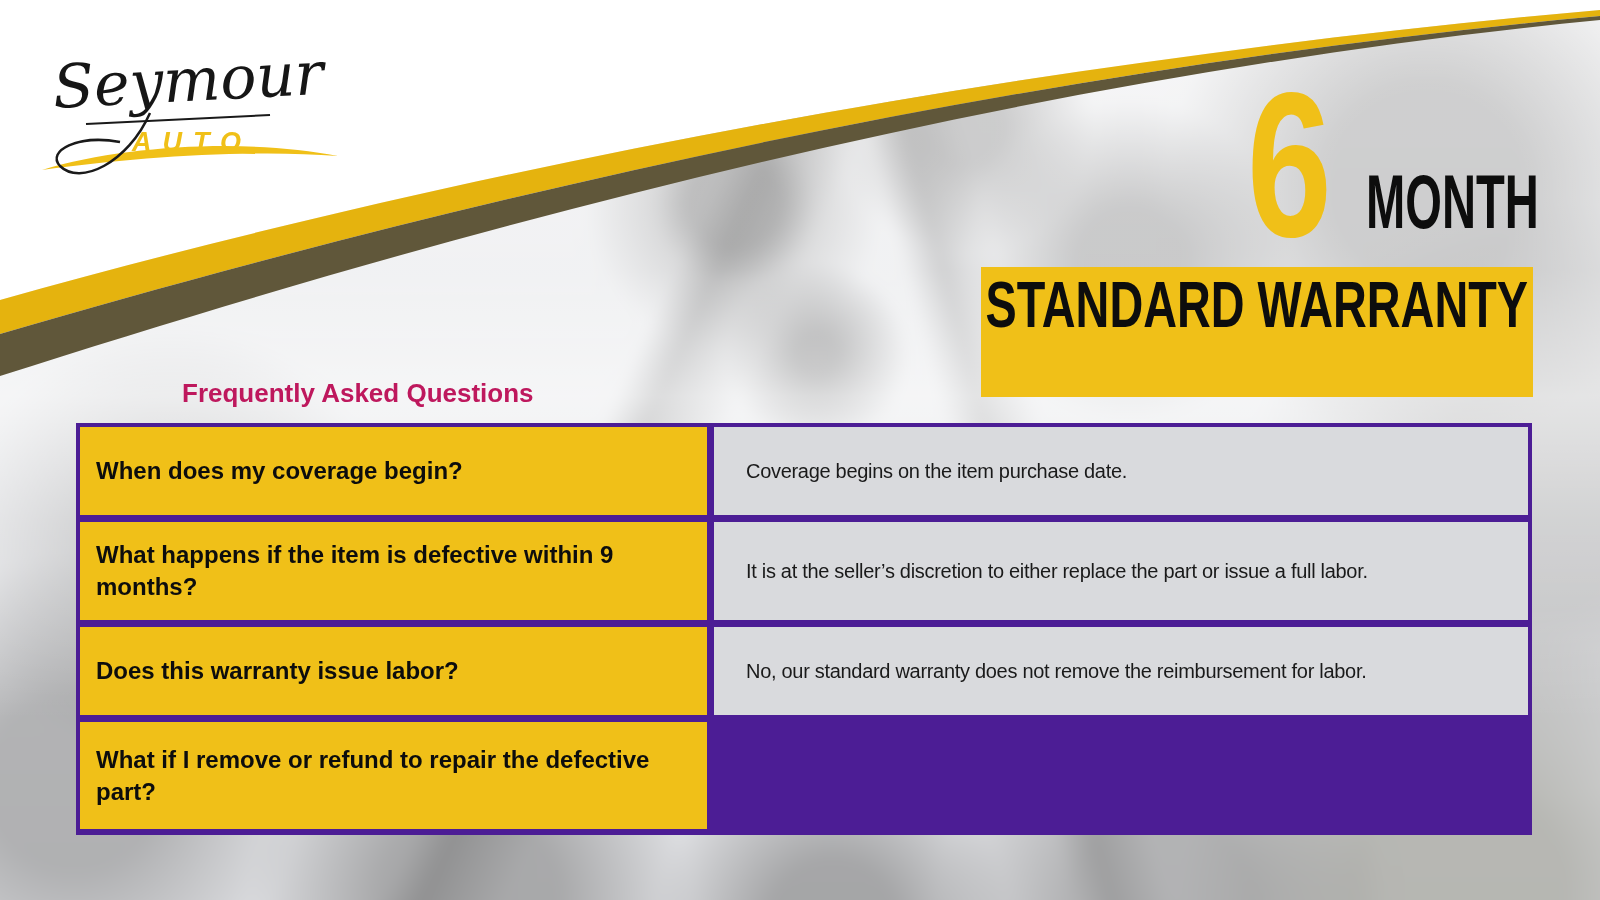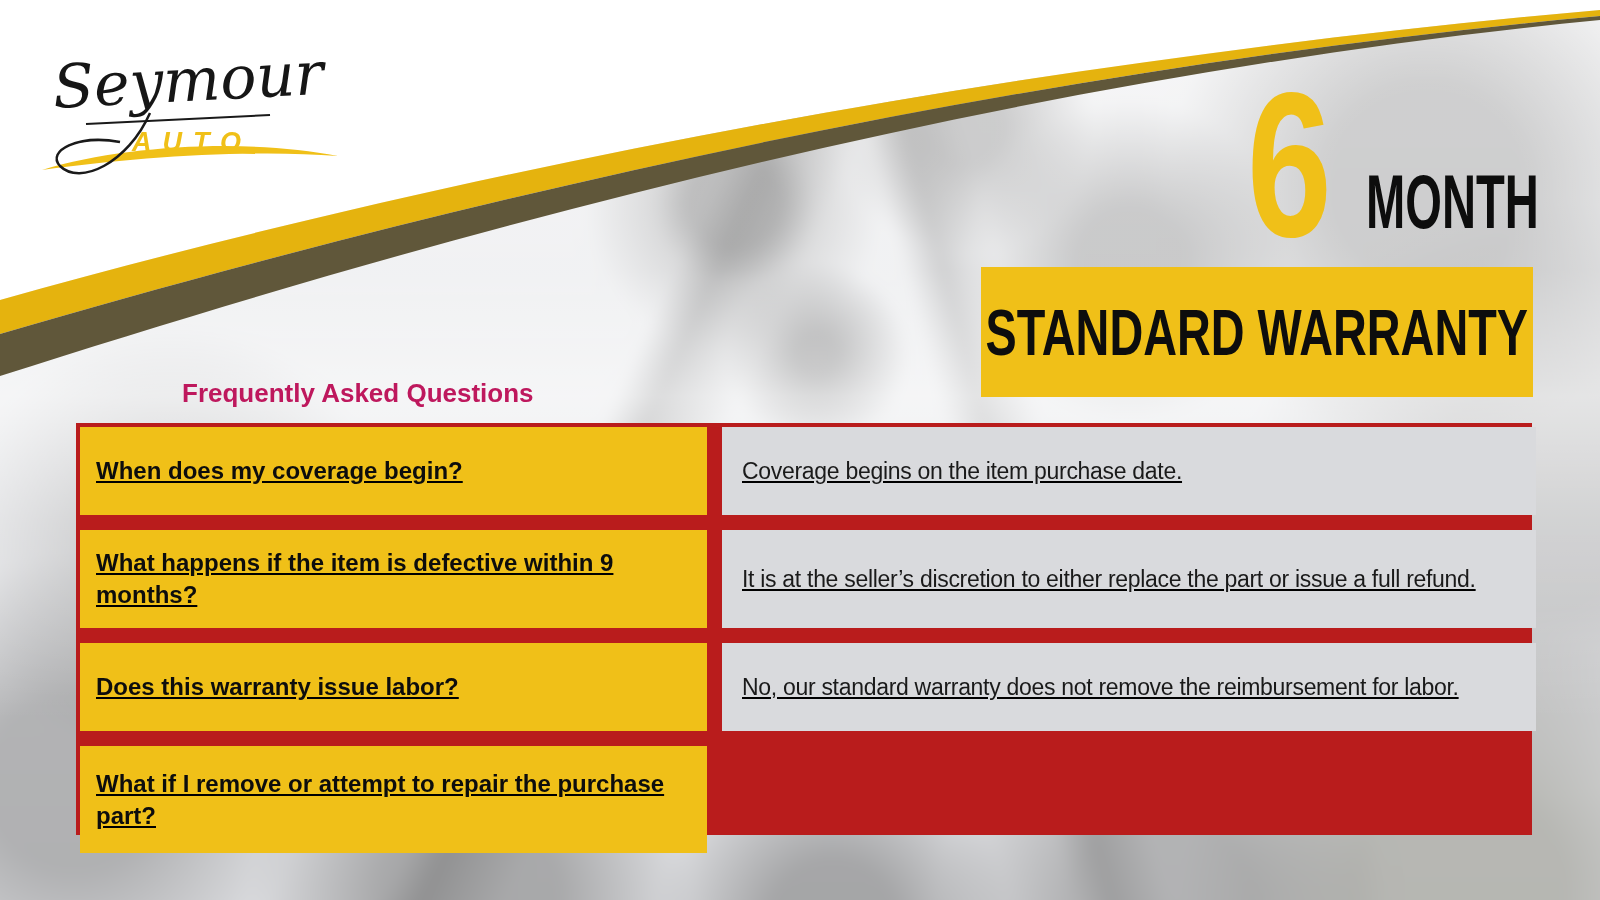--- a/index.html
+++ b/index.html
@@ -44,49 +44,49 @@
     letter-spacing:-4px;
   }
   .hero-month{
     position:absolute;left:1366px;top:164px;
     font-size:76px;line-height:1;font-weight:bold;color:#0d0d0d;
     transform:scaleX(.62);transform-origin:left top;white-space:nowrap;
   }
   .hero-banner{
     position:absolute;left:981px;top:267px;width:552px;height:130px;
     background:var(--accent,#F0C018);
-    display:flex;align-items:center;justify-content:center;
+    display:flex;justify-content:center;
   }
   .hero-banner span{
     font-size:65px;font-weight:bold;color:#0d0d0d;white-space:nowrap;
     transform:scaleX(.72);transform-origin:center;
   }
   
   .faq-heading{
     position:absolute;left:182px;top:378px;
     font-size:26px;font-weight:bold;color:#be185d;
   }
   .faq-table{
     position:absolute;left:76px;top:423px;width:1456px;height:412px;
-    background:#b91c1c;box-sizing:border-box;padding:4px;
+    background:#4c1d95;box-sizing:border-box;padding:4px;
     display:grid;grid-template-columns:627px 814px;
-    grid-template-rows:88px 98px 88px 107px;gap:15px;text-decoration:underline;
+    grid-template-rows:88px 98px 88px 107px;gap:7px;
   }
   .q-cell{
     background:var(--accent,#F0C018);
     display:flex;align-items:center;
     padding:0 30px 0 16px;box-sizing:border-box;
   }
   .q-cell p{margin:0;font-size:24px;font-weight:bold;color:#0d0d0d;line-height:1.32;}
   .a-cell{
     background:var(--answer_bg,#D9DADD);
     display:flex;align-items:center;
     padding:0 22px 0 20px;box-sizing:border-box;
   }
-  .a-cell p{margin:0;font-size:23px;color:#1a1a1a;line-height:1.4;text-align:justify;letter-spacing:-.3px;width:100%;}
+  .a-cell p{margin:12px;font-size:20px;color:#1a1a1a;line-height:1.4;text-align:justify;letter-spacing:-.3px;width:100%;}
 </style>
 </head>
 <body>
 
 <div class="bg-photo"></div>
 <div class="bg-fade"></div>
 
 <svg class="swoosh-svg" width="1600" height="400" viewBox="0 0 1600 400">
   <path d="M0,0 L1600,0 L1600,10 C1010,62 455,172 0,300 Z" fill="#ffffff"></path>
   <path d="M0,300 C455,172 1010,62 1600,10 L1600,16 C1010,70 458,200 0,334 Z" fill="#E5B30E"></path>
@@ -114,26 +114,26 @@
     <p>When does my coverage begin?</p>
   </div>
   <div class="a-cell">
     <p>Coverage begins on the item purchase date.</p>
   </div>
 
   <div class="q-cell">
     <p>What happens if the item is defective within 9 months?</p>
   </div>
   <div class="a-cell">
-    <p>It is at the seller’s discretion to either replace the part or issue a full refund.</p>
+    <p>It is at the seller’s discretion to either replace the part or issue a full labor.</p>
   </div>
 
   <div class="q-cell">
     <p>Does this warranty issue labor?</p>
   </div>
   <div class="a-cell">
     <p>No, our standard warranty does not remove the reimbursement for labor.</p>
   </div>
 
   <div class="q-cell">
-    <p>What if I remove or attempt to repair the purchase part?</p>
+    <p>What if I remove or refund to repair the defective part?</p>
   </div>
 </div>
 
 </body></html>

